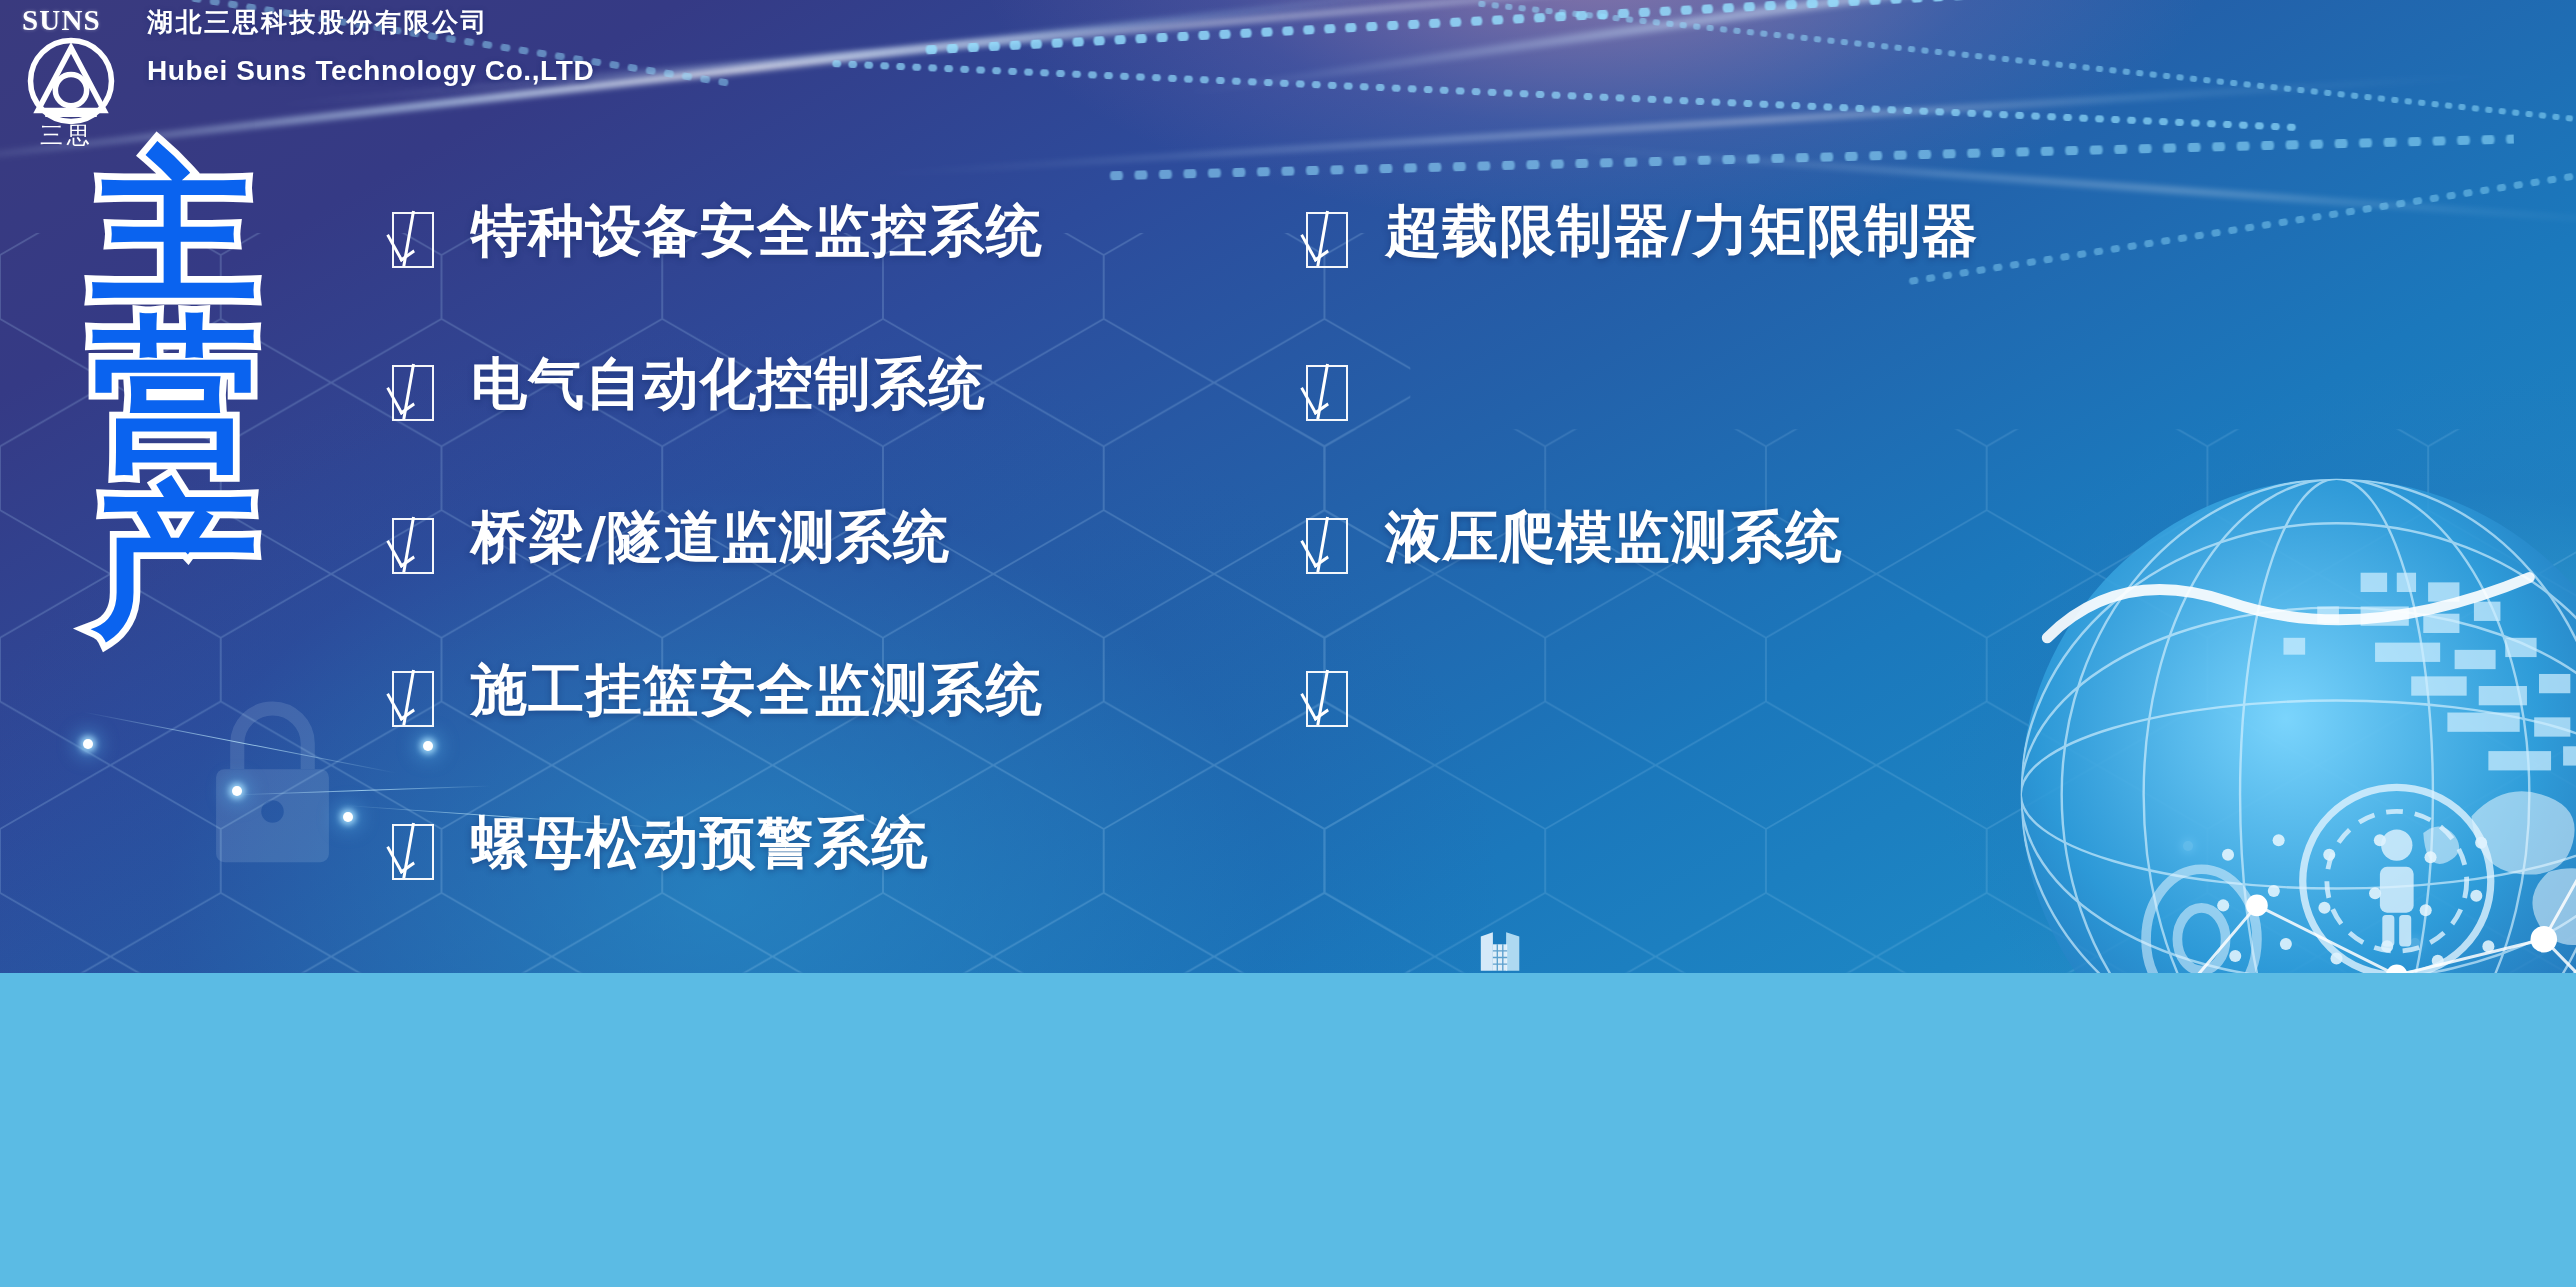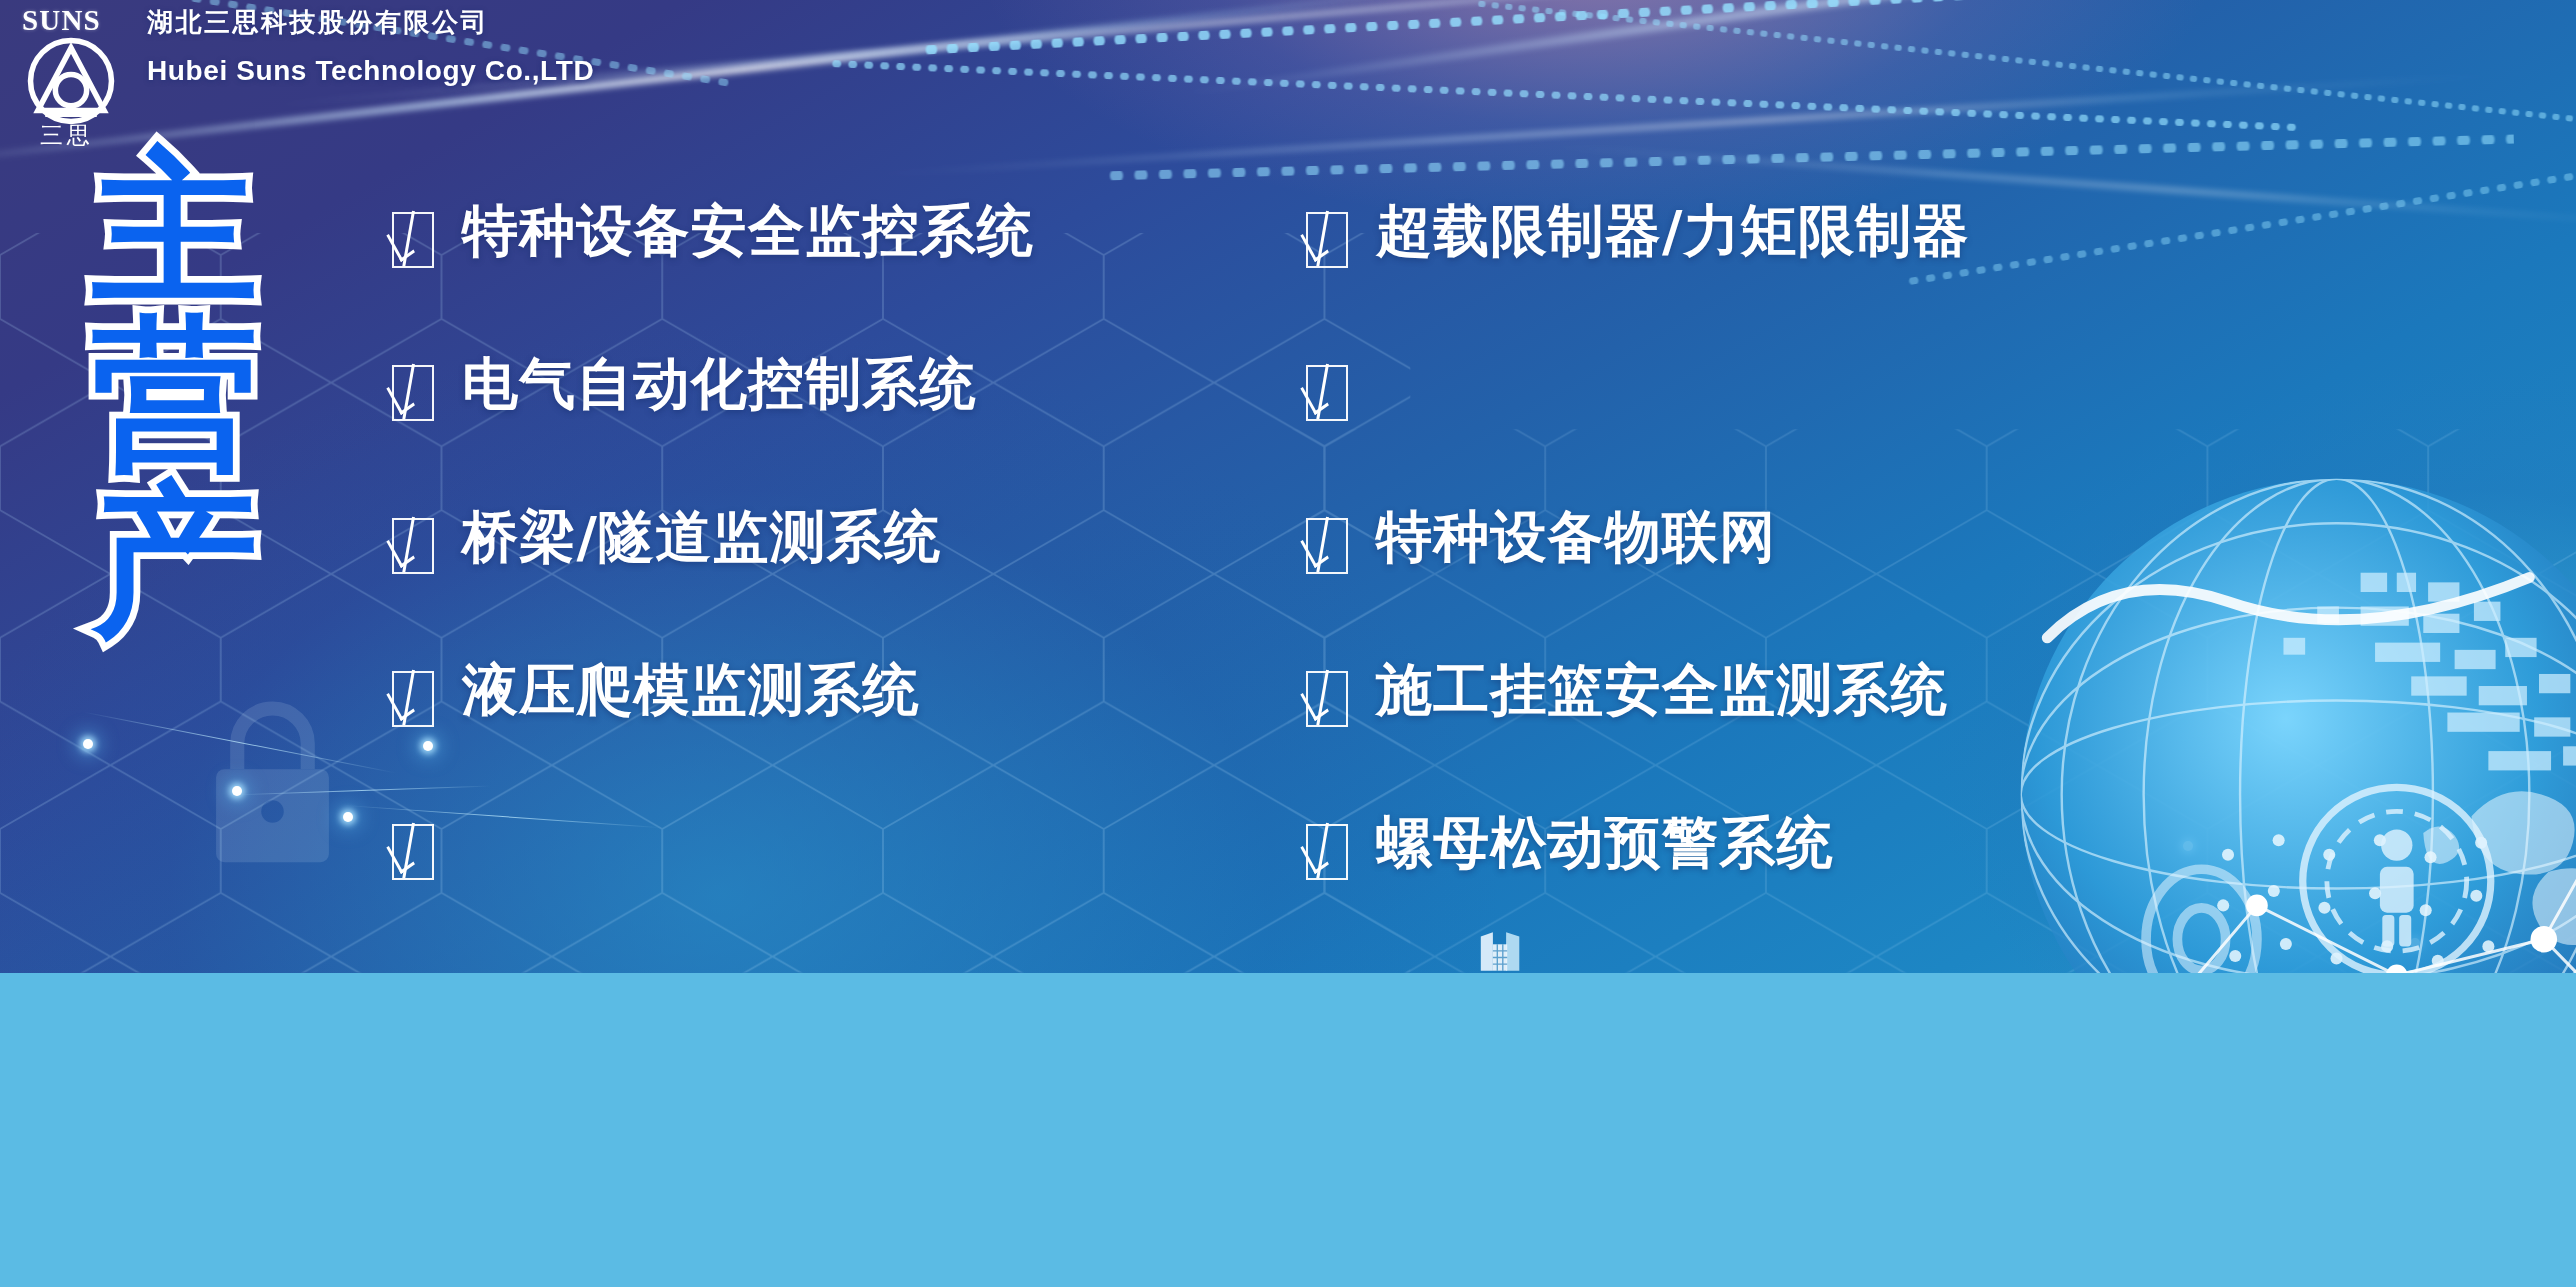--- a/index.html
+++ b/index.html
@@ -189,21 +189,21 @@
     left:392px; top:202px;
     width:2085px;
     display:grid;
     grid-template-columns:877px 1fr;
     grid-auto-rows:153px;
     column-gap:37px;
   }
   .item{
     display:flex;
     align-items:flex-start;
-    gap:28px;
+    gap:37px;
     white-space:nowrap;
   }
   .cbox{
     flex:0 0 auto;
     width:42px; height:56px;
     border:2.5px solid rgba(255,255,255,.95);
     position:relative;
     margin-top:9.8px;
     box-sizing:border-box;
   }
@@ -447,24 +447,20 @@
         <span class="ilabel">电气自动化控制系统</span>
       </div>
       <div class="item">
         <span class="cbox"></span>
       </div>
 
       <div class="item">
         <span class="cbox"></span>
         <span class="ilabel">桥梁/隧道监测系统</span>
       </div>
-      <div class="item">
-        <span class="cbox"></span>
-        <span class="ilabel">特种设备物联网</span>
-      </div>
 
       <div class="item">
         <span class="cbox"></span>
         <span class="ilabel">液压爬模监测系统</span>
       </div>
       <div class="item">
         <span class="cbox"></span>
         <span class="ilabel">施工挂篮安全监测系统</span>
       </div>
 

